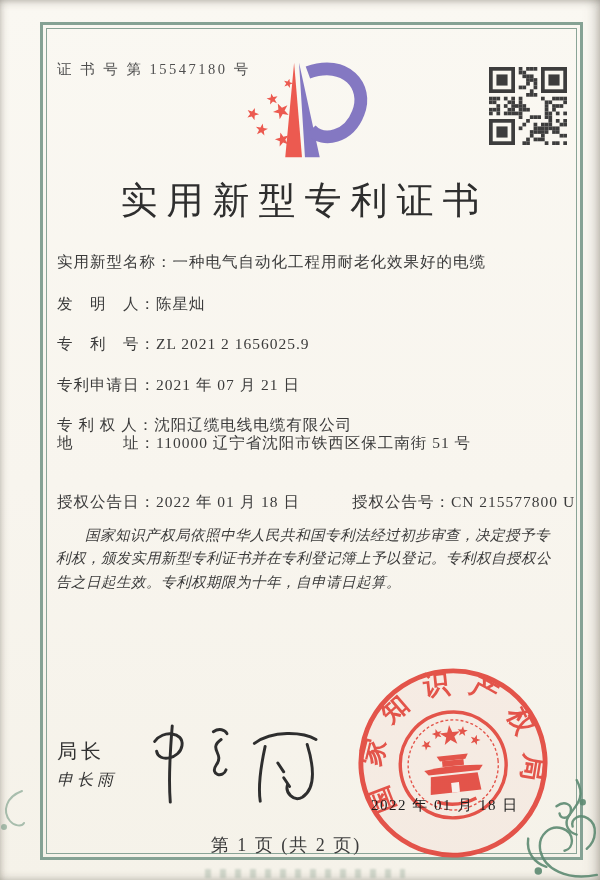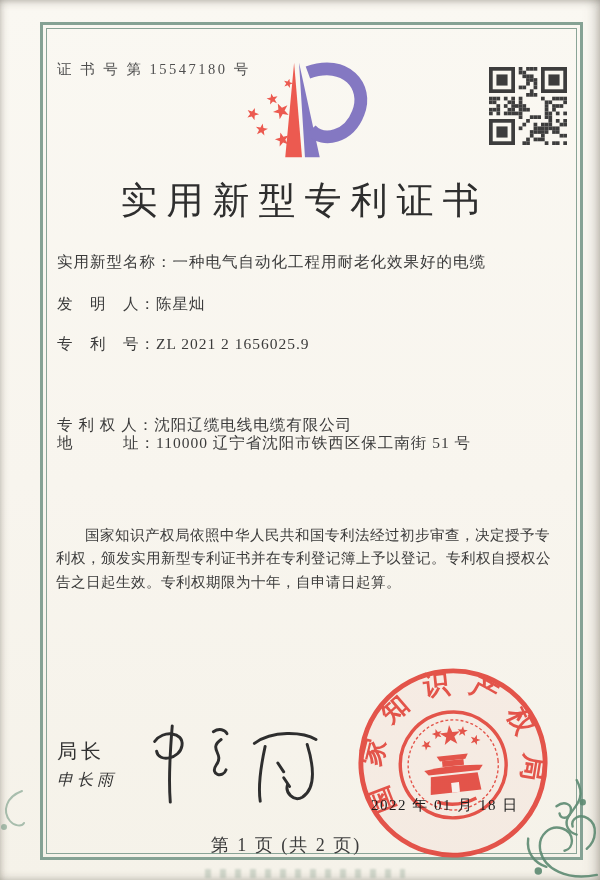--- a/index.html
+++ b/index.html
@@ -37,20 +37,21 @@
   .field-row {
     position:absolute; left:57px; right:34px;
     font-size:15.5px; color:#3b3b3b; letter-spacing:1px; line-height:22px;
     white-space:nowrap;
   }
   .field-label { color:#3b3b3b; }
   .grant-gap { display:inline-block; width:52px; }
   .paras {
     position:absolute; left:56px; right:38px; top:524px;
     font-size:14.5px; line-height:1.62; color:#3a3a3a;
+    font-style:italic;
   }
   .paras p { text-indent:2em; letter-spacing:.5px; }
   .signer-title { position:absolute; left:57px; top:738px; font-size:20px; letter-spacing:4px; color:#333; }
   .signer-name  { position:absolute; left:57px; top:770px; font-size:16px; letter-spacing:4px; color:#333;font-style:italic; }
   .signature { position:absolute; left:128px; top:720px; width:198px; height:88px; z-index:3; }
   .seal {
     position:absolute; left:355px; top:665px; width:196px; height:196px;
     z-index:2; transform:rotate(-6deg); opacity:.93;
   }
   .seal-date {
@@ -236,25 +237,31 @@
 
   <div class="field-row" style="top:251px">
     <span class="field-label">实用新型名称：</span><span>一种电气自动化工程用耐老化效果好的电缆</span>
   </div>
   <div class="field-row" style="top:293px">
     <span class="field-label">发　明　人：</span><span>陈星灿</span>
   </div>
   <div class="field-row" style="top:333px">
     <span class="field-label">专　利　号：</span><span>ZL 2021 2 1656025.9</span>
   </div>
+  <div class="field-row" style="top:374px">
+    <span class="field-label">专利申请日：</span><span>2021 年 07 月 21 日</span>
+  </div>
   <div class="field-row" style="top:414px">
     <span class="field-label">专 利 权 人：</span><span>沈阳辽缆电线电缆有限公司</span>
   </div>
   <div class="field-row" style="top:432px">
     <span class="field-label">地　　　址：</span><span>110000 辽宁省沈阳市铁西区保工南街 51 号</span>
+  </div>
+  <div class="field-row" style="top:491px">
+    <span class="field-label">授权公告日：</span><span>2022 年 01 月 18 日</span><span class="grant-gap"></span><span class="field-label">授权公告号：</span><span>CN 215577800 U</span>
   </div>
 
   <div class="paras">
     <p>国家知识产权局依照中华人民共和国专利法经过初步审查，决定授予专利权，颁发实用新型专利证书并在专利登记簿上予以登记。专利权自授权公告之日起生效。专利权期限为十年，自申请日起算。</p>
   </div>
 
   <div class="signer-title">局长</div>
   <div class="signer-name">申长雨</div>
 
   <svg class="signature" viewBox="0 0 200 90" fill="none" stroke="#2e2e2e" stroke-width="3" stroke-linecap="round">

